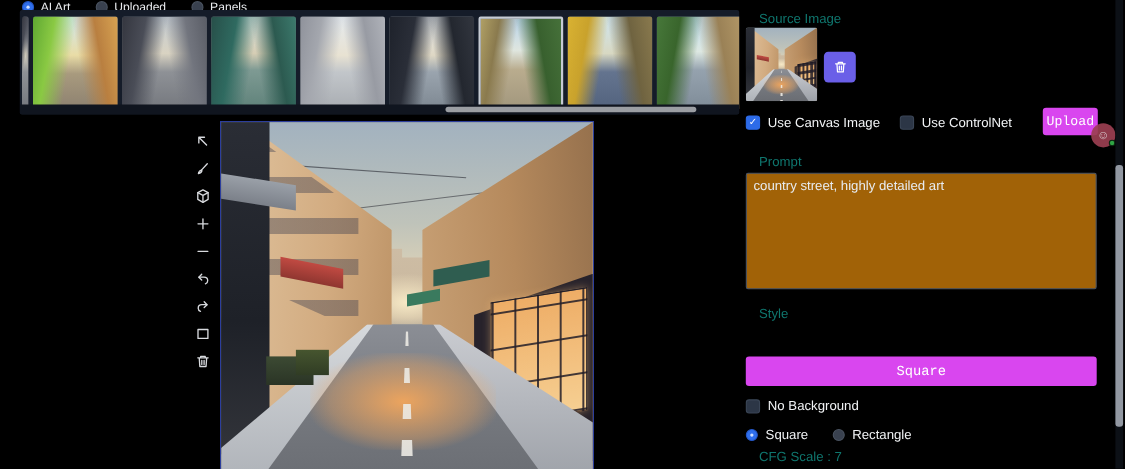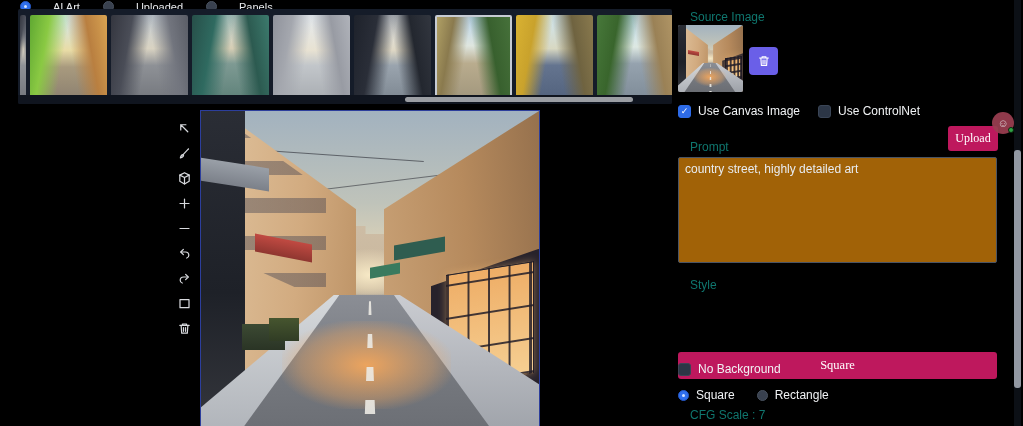--- a/index.html
+++ b/index.html
@@ -7,21 +7,21 @@
               font-family:"Liberation Sans","DejaVu Sans",sans-serif; color:#f1f3f5; }
   .abs { position:absolute; }
 
   
   .mode-tabs { left:20px; top:0; height:13px; display:flex; align-items:center; gap:7px; }
   .mode-item { display:flex; align-items:center; gap:6px; margin-right:16px; cursor:pointer; }
   .radio { width:11px; height:11px; border-radius:50%; background:#39414f; border:1px solid #49525f; position:relative; flex:0 0 auto; }
   .radio.on { background:#2f6fed; border-color:#2558c8; }
   .radio.on::after { content:""; position:absolute; left:3px; top:3px; width:3px; height:3px;
                      border-radius:50%; background:#cfe0ff; }
-  .mode-item span.lbl { font-size:11px; color:#e9ebee;margin-left:16px; }
+  .mode-item span.lbl { font-size:11px; color:#e9ebee; }
 
   
   .filmstrip { left:18px; top:9px; width:654px; height:95px; background:#151c29; border-radius:2px;
                display:flex; align-items:center; gap:4px; padding-left:2px; position:absolute; overflow:hidden; }
   .thumb { width:77px; height:84px; flex:0 0 auto; border-radius:2px; cursor:pointer; background-size:100% 100%; }
   .thumb.sliver { width:6px; }
   .thumb.sel { border:2px solid #c6cbd3; }
   .t1 { background:linear-gradient(100deg,#5fa832 0%,#8ac943 22%,rgba(0,0,0,0) 44%),
                    linear-gradient(260deg,#d8a352 0%,#b97f40 24%,rgba(0,0,0,0) 46%),
                    linear-gradient(180deg,#cfe8f0 0%,#e9dca6 42%,#a89a7e 62%,#8d8170 100%); }
@@ -103,22 +103,22 @@
   .source-thumb { position:absolute; left:0; top:17px; width:65px; height:67px; border-radius:2px; overflow:hidden; }
   .delete-btn { position:absolute; left:71px; top:39px; width:29px; height:28px; background:#6a5fe8;
                 border:none; border-radius:4px; cursor:pointer; display:flex; align-items:center; justify-content:center; }
   .delete-btn .ticon { stroke:#fff; width:14px; height:14px; }
   .chk-row { position:absolute; display:flex; align-items:center; gap:7px; cursor:pointer; }
   .checkbox { width:13px; height:13px; border-radius:3px; background:#2c3646; border:1px solid #3a4556;
               display:flex; align-items:center; justify-content:center; flex:0 0 auto; }
   .checkbox .check { display:none; font-size:9px; line-height:1; color:#fff; }
   .checkbox.on { background:#2d6be8; border-color:#2d6be8; }
   .checkbox.on .check { display:block; }
-  .btn-purple { background:#be185d; color:#fff; border:none; border-radius:3px; font-size:12px;
-                font-family:Liberation Serif, serif; cursor:pointer;margin-top:28px; }
+  .btn-purple { background:#d946ef; color:#fff; border:none; border-radius:3px; font-size:12px;
+                font-family:Liberation Mono, monospace; cursor:pointer; }
   .upload-btn { position:absolute; left:270px; top:90px; width:50px; height:25px; }
   .prompt-box { position:absolute; left:0; top:149px; width:319px; height:106px; background:#a16207;
                 border:1px solid #4a5464; border-radius:2px; resize:none; color:#e8ecf1; font-size:12px;
                 font-family:"Liberation Sans","DejaVu Sans",sans-serif; padding:4px 6px; outline:none; }
   .dropdown { position:absolute; left:0; top:284px; width:319px; height:23px; background:#2c3542;
               border-radius:3px; display:flex; align-items:center; padding:0 8px; cursor:pointer; }
   .dropdown .dd-value { flex:1; font-size:12px; color:#dfe3e8; }
   .dd-clear { font-size:13px; font-weight:bold; color:#cfd4dc; cursor:pointer; padding:0 6px; }
   .dd-sep { width:1px; height:14px; background:#4a5564; }
   .dd-chevron { width:7px; height:7px; border-right:2px solid #cfd4dc; border-bottom:2px solid #cfd4dc;

